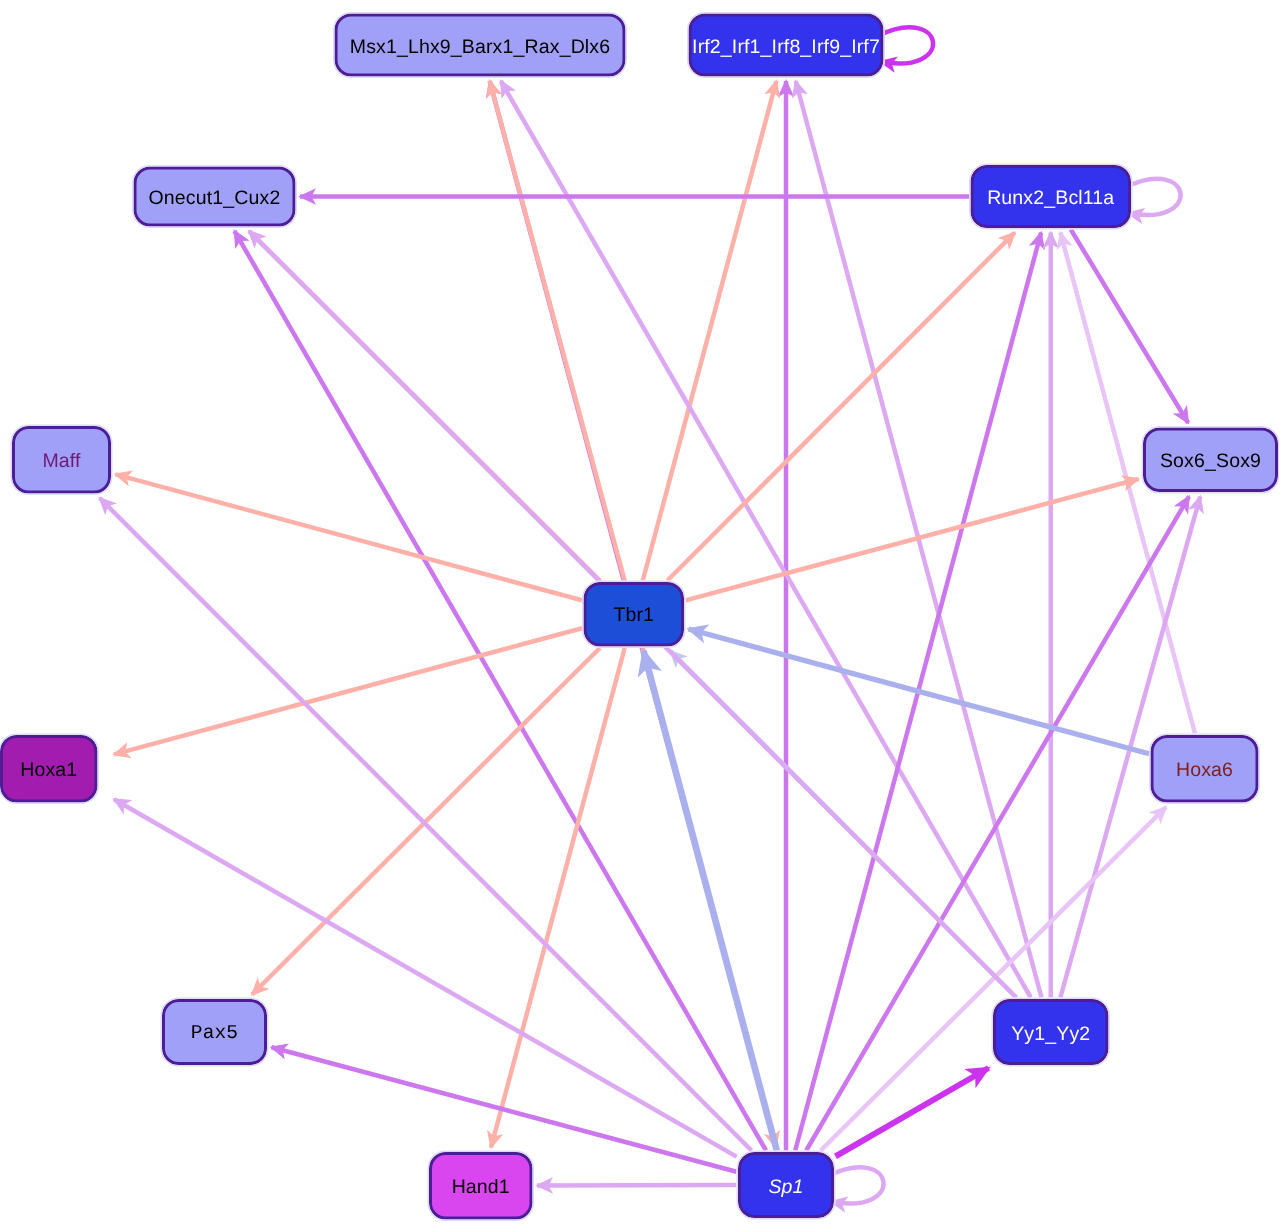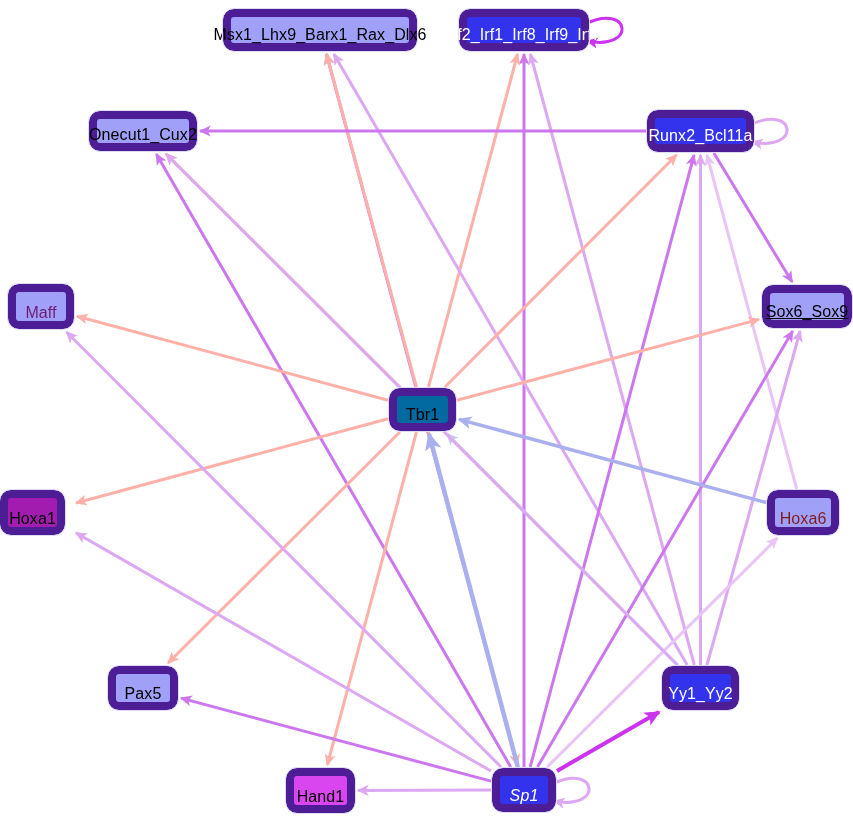--- a/index.html
+++ b/index.html
@@ -21,28 +21,28 @@
     top: 0;
     width: 853px;
     height: 820px;
     pointer-events: none;
   }
   .node {
     position: absolute;
     box-sizing: border-box;
     border-radius: 11px;
     display: flex;
-    align-items: flex-end;
+    align-items: center;
     justify-content: center;
     text-align: center;
     white-space: nowrap;
-    border: 8px solid #4c1d95;
+    border: 2px solid #4c1d95;
     outline: 1px solid #dcdcf5;
     box-shadow: 0 0 0 1px rgba(255,255,255,0.9);
-    font-size: 16px;
+    font-size: 13px;
     letter-spacing: 0.1px;
     line-height: 1;
     cursor: pointer;
     z-index: 5;
   }
 </style>
 </head>
 <body>
 
 <div id="canvas">
@@ -115,33 +115,33 @@
       </div>
       <div class="node" style="left: 89px; top: 111px; width: 108px; height: 40px; background: rgb(160, 160, 248); color: rgb(0, 0, 0);">
         <span>Onecut1_Cux2</span>
       </div>
       <div class="node" style="left: 647px; top: 110px; width: 107px; height: 42px; background: rgb(51, 51, 238); color: rgb(255, 255, 255);">
         <span>Runx2_Bcl11a</span>
       </div>
       <div class="node" style="left: 8px; top: 284px; width: 66px; height: 45px; background: rgb(160, 160, 248); color: #701a75;">
         <span>Maff</span>
       </div>
-      <div class="node" style="left: 762px; top: 285px; width: 90px; height: 43px; background: rgb(160, 160, 248); color: rgb(0, 0, 0); text-decoration: underline;">
+      <div class="node" style="left: 762px; top: 285px; width: 90px; height: 43px; background: rgb(160, 160, 248); color: rgb(0, 0, 0);">
         <span>Sox6_Sox9</span>
       </div>
-      <div class="node" style="left: 389px; top: 388px; width: 67px; height: 43px; background: #0369a1; color: rgb(0, 0, 0);">
+      <div class="node" style="left: 389px; top: 388px; width: 67px; height: 43px; background: #1d4ed8; color: rgb(0, 0, 0);">
         <span>Tbr1</span>
       </div>
       <div class="node" style="left: 0; top: 490px; width: 65px; height: 45px; background: #a21caf; color: rgb(0, 0, 0);">
         <span>Hoxa1</span>
       </div>
       <div class="node" style="left: 767px; top: 490px; width: 72px; height: 45px; background: rgb(160, 160, 248); color: #7f1d1d;">
         <span>Hoxa6</span>
       </div>
-      <div class="node" style="left: 108px; top: 666px; width: 70px; height: 44px; background: rgb(160, 160, 248); color: rgb(0, 0, 0);">
+      <div class="node" style="left: 108px; top: 666px; width: 70px; height: 44px; background: rgb(160, 160, 248); color: rgb(0, 0, 0); font-family: Liberation Mono, monospace;">
         <span>Pax5</span>
       </div>
       <div class="node" style="left: 662px; top: 666px; width: 77px; height: 44px; background: rgb(51, 51, 238); color: rgb(255, 255, 255);">
         <span>Yy1_Yy2</span>
       </div>
       <div class="node" style="left: 286px; top: 768px; width: 69px; height: 45px; background: #d946ef; color: rgb(0, 0, 0);">
         <span>Hand1</span>
       </div>
       <div class="node" style="left: 492px; top: 768px; width: 64px; height: 44px; background: rgb(51, 51, 238); color: rgb(255, 255, 255); font-style: italic;">
         <span>Sp1</span>

